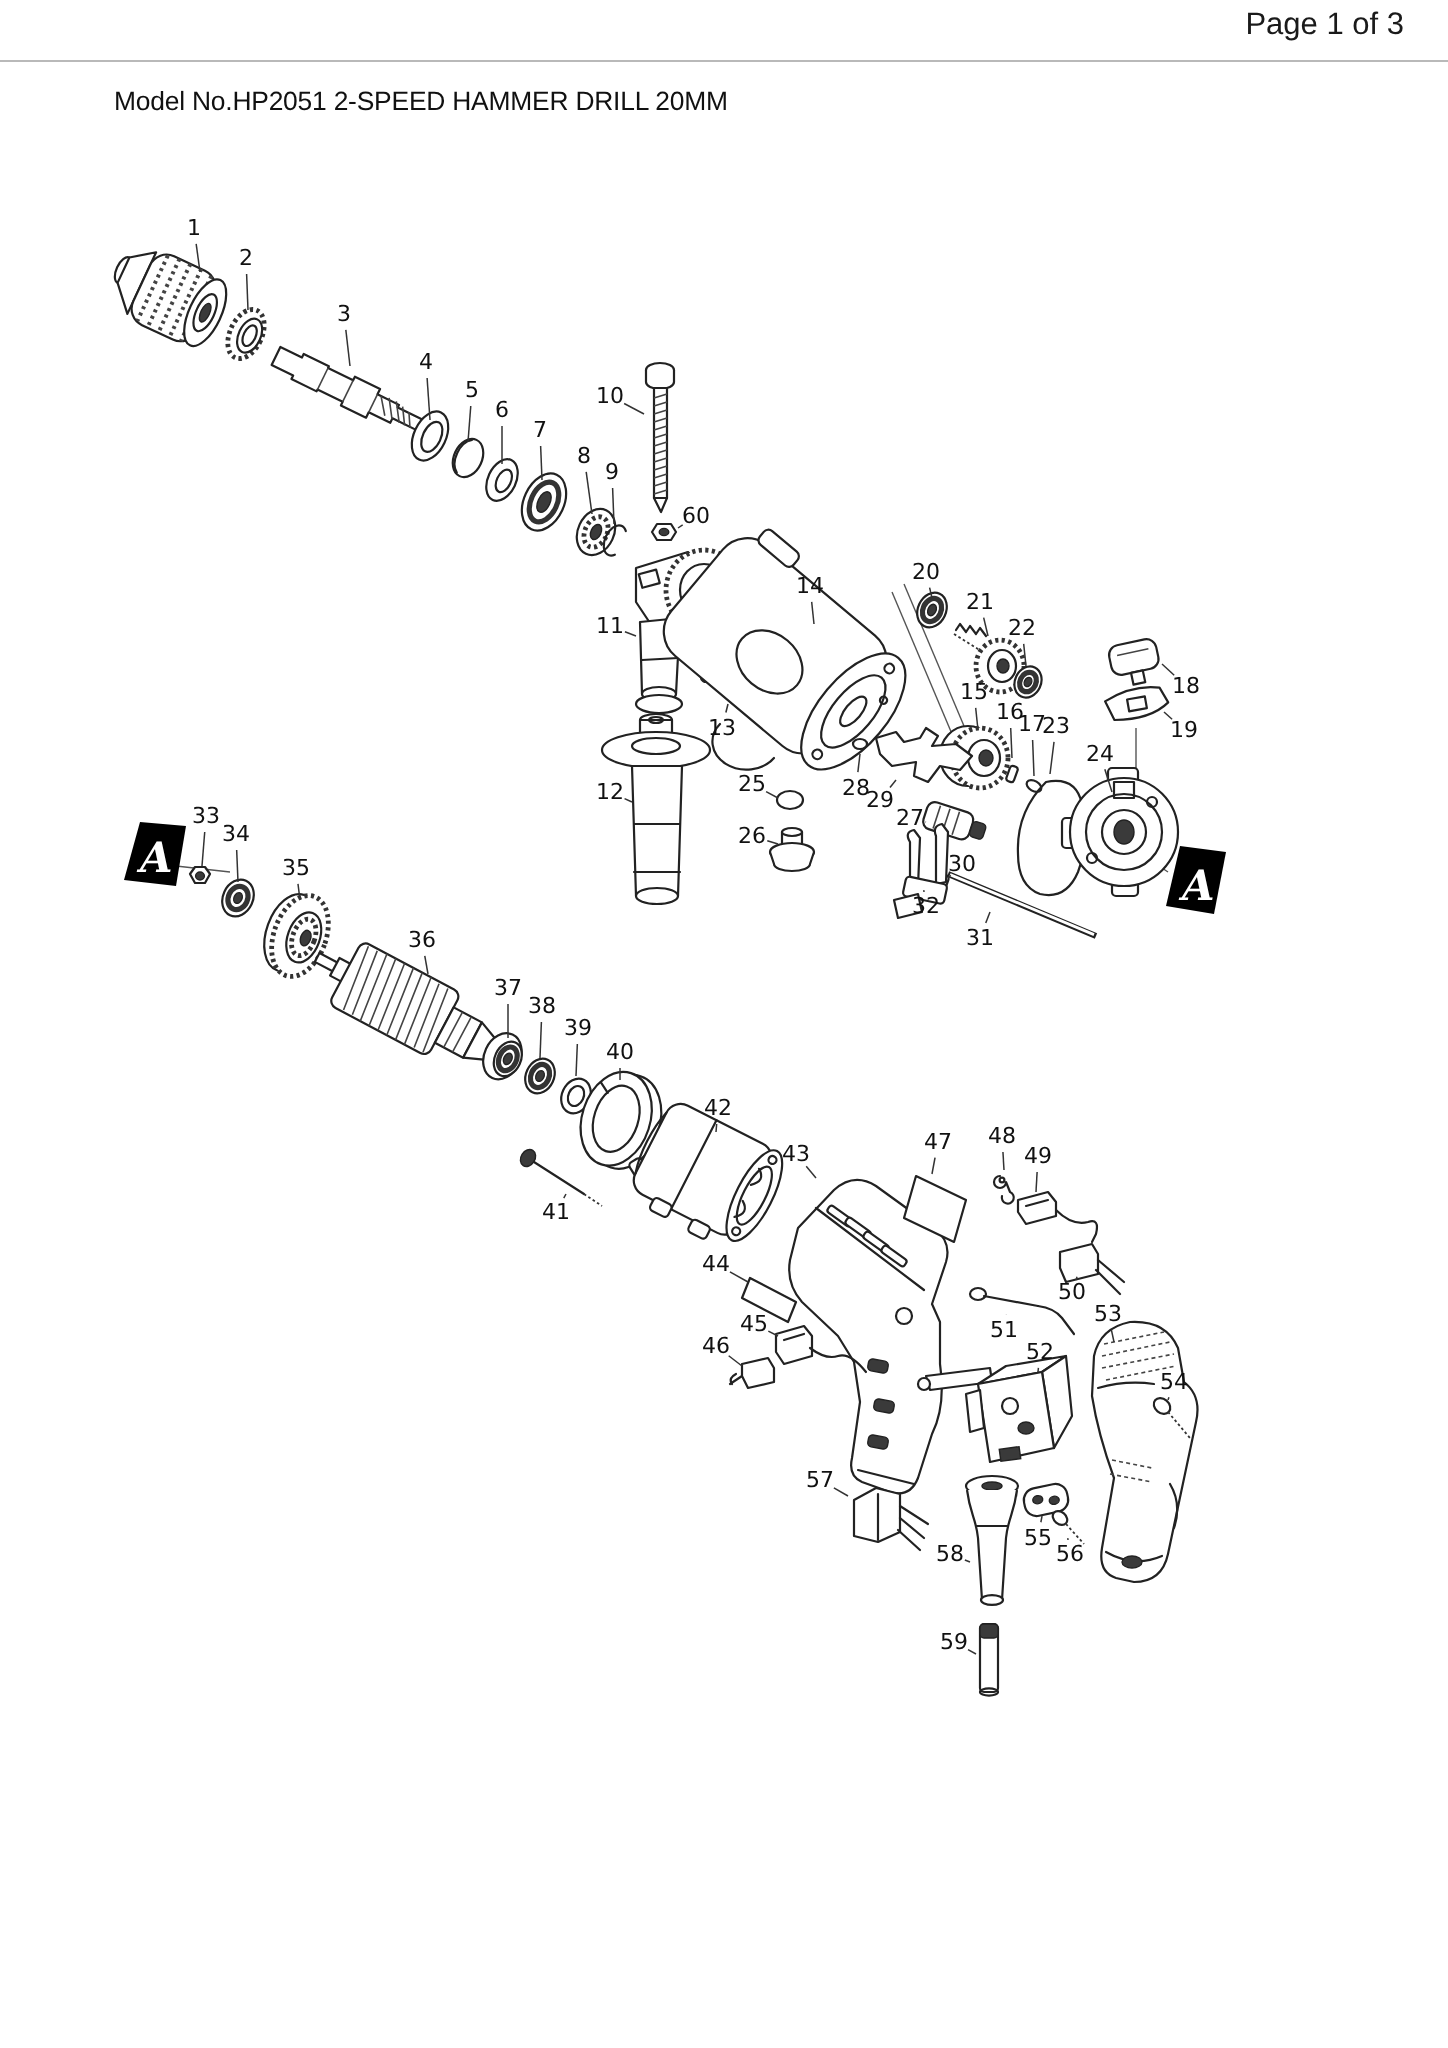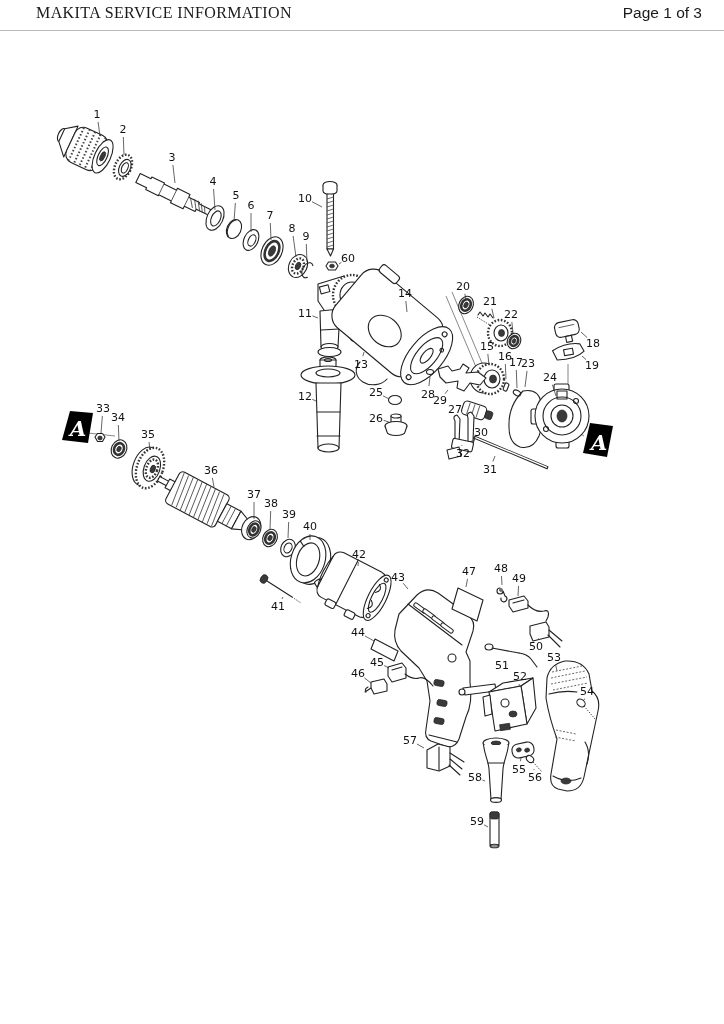--- a/index.html
+++ b/index.html
@@ -23,23 +23,23 @@
   .ring{fill:none;stroke:#333;stroke-width:2.6;}
   .leader{stroke:#333;stroke-width:.75;fill:none;}
   .cl{stroke:#555;stroke-width:.7;fill:none;}
   .callout{font:11px "DejaVu Sans",sans-serif;fill:#111;text-anchor:middle;}
   .vmark{font:italic bold 21px "DejaVu Serif",serif;fill:#fff;}
 </style>
 </head>
 <body>
 
 <div id="page">
-  <div class="hdr-title">MAKITA SERVICE INFORMATION</div>
   <div class="hdr-page">Page 1 of 3</div>
   <div class="hdr-rule"></div>
+  <div class="model-line">Model No.HP2051 2-SPEED HAMMER DRILL 20MM</div>
 
   <svg id="diagram-svg" width="724" height="1024" viewBox="0 0 724 1024" xmlns="http://www.w3.org/2000/svg">
 
     <g>
       <line class="cl" x1="446" y1="296" x2="476" y2="367"></line>
       <line class="cl" x1="452" y1="292" x2="482" y2="363"></line>
       <line class="cl" x1="568" y1="364" x2="568" y2="391"></line>
       <line class="cl" x1="88" y1="433" x2="115" y2="436"></line>
       <line class="cl" x1="572" y1="428" x2="584" y2="436"></line>
     </g>

